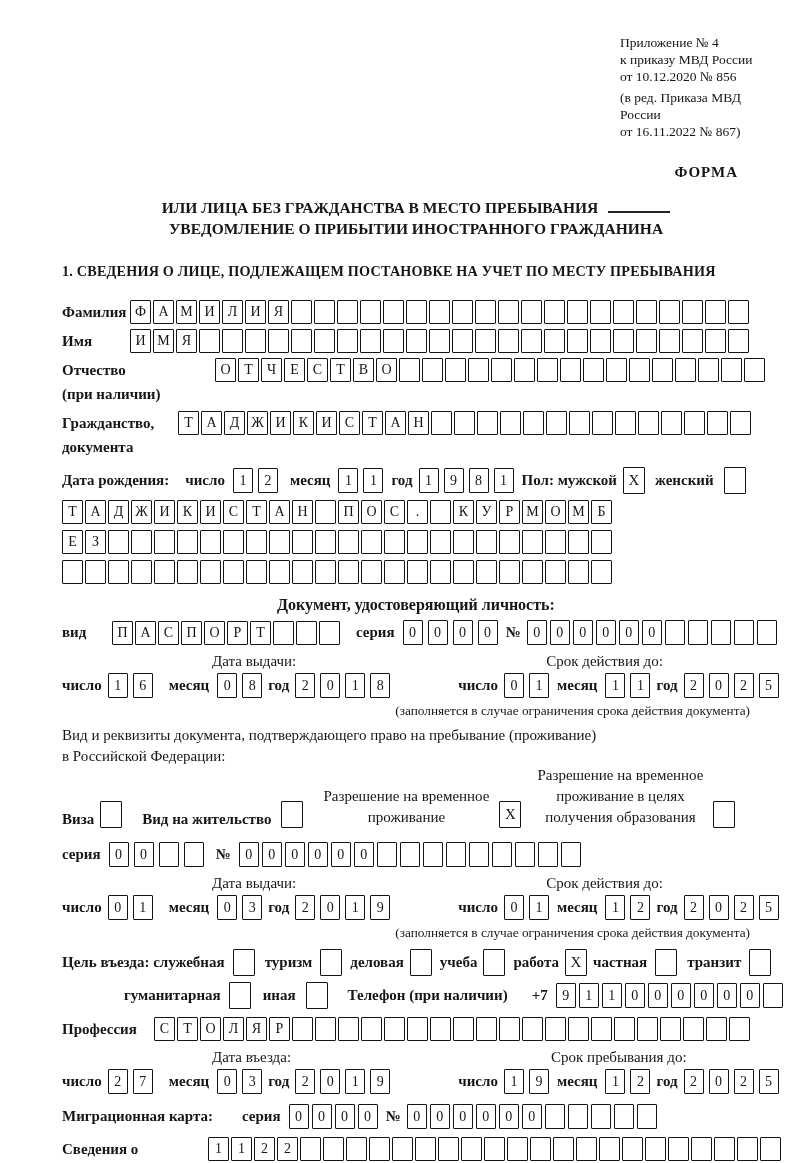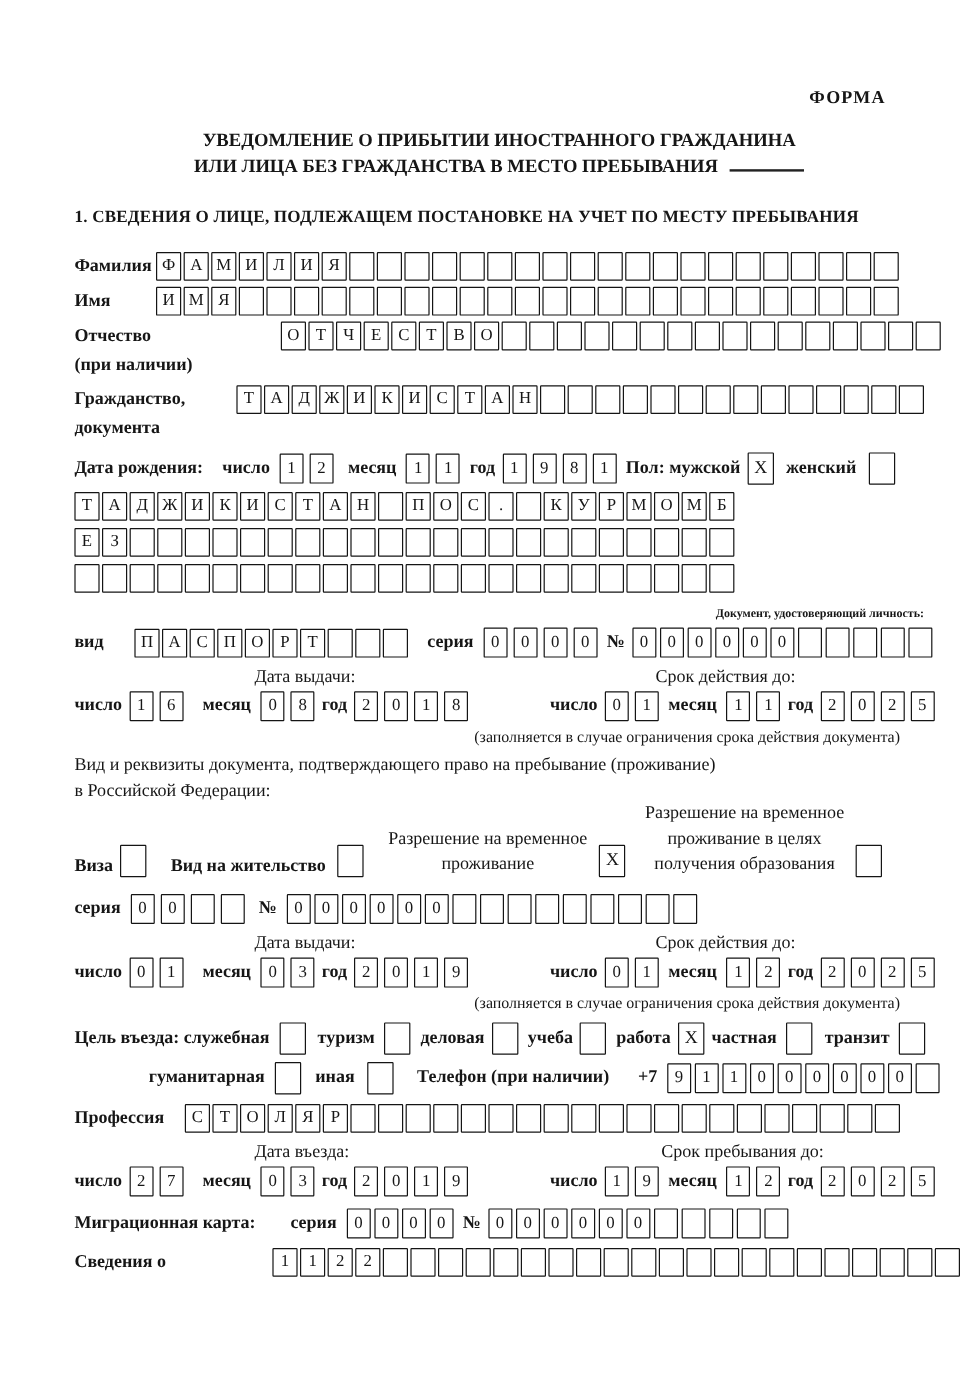--- a/index.html
+++ b/index.html
@@ -7,65 +7,73 @@
   body {
     width:800px; height:1163px; overflow:hidden;
     font-family:"Liberation Serif", serif;
     color:#161616; font-size:15px;
   }
   .page { width:800px; height:1163px; padding:34px 30px 10px 62px; position:relative; }
 
   
   .hdr-right { margin-left:558px; font-size:13.5px; line-height:17px; }
   .hdr-right .gap { height:4px; }
-  .forma { text-align:right; padding-right:32px; font-weight:bold; font-size:15px; margin-top:40px; letter-spacing:1px; }
+  .forma { text-align:right; padding-right:32px; font-weight:bold; font-size:15px; margin-top:24px; letter-spacing:1px; }
 
   
   .title { text-align:center; font-weight:bold; font-size:15.5px; line-height:21px; margin-top:16px; }
   .blankline { display:inline-block; width:62px; border-bottom:2px solid #222; height:14px; margin-left:10px; }
   .sec-head { font-weight:bold; font-size:14.2px; margin-top:24px; margin-bottom:20px; letter-spacing:0.2px; }
 
   
   .frow { display:flex; align-items:center; margin-bottom:5px; }
-  .frow.top { align-items:flex-start;gap:19px; }
+  .frow.top { align-items:flex-start; }
   .flabel { flex:0 0 auto;font-weight:bold; }
   .cells { display:flex; gap:2px; flex-wrap:nowrap; }
   .cell {
     width:21px; height:24px; flex:0 0 auto;
     border:1.8px solid #141414; border-radius:1px;
     display:inline-flex; align-items:center; justify-content:center;
     font-size:14px; background:#fff;
   }
   .dcells { display:flex; gap:5px; }
   .dcells .cell { width:20px; height:25px; }
   .cbx .cell { width:22px; height:27px; font-size:15px; }
 
   .lblcol div { line-height:24px; }
   .rowscol > .cells { margin-bottom:6px; }
 
-  .center-b { text-align:right; font-weight:bold; font-size:10px; margin:6px 0 6px 0; }
+  .center-b { text-align:center; font-weight:bold; font-size:16px; margin:6px 0 6px 0; }
   .note { font-size:13.3px; } .mt4{margin-top:4px;} .mt6{margin-top:6px;} .mt8{margin-top:8px;}
   .mt10{margin-top:10px;}
   .dhdr { display:flex; margin-top:8px; margin-bottom:3px; }
   .ml6{margin-left:6px;} .ml8{margin-left:8px;} .ml10{margin-left:10px;} .ml12{margin-left:12px;}
   .ml16{margin-left:16px;} .ml20{margin-left:20px;} .ml24{margin-left:24px;}
   .mr6{margin-right:6px;} .mr8{margin-right:8px;} .mr10{margin-right:10px;}
   .cbgroup { display:flex; align-items:flex-end; }
   .cb-label-multi { text-align:center; line-height:21px; }
 </style>
 </head>
 <body>
 
 <div class="page">
 
+  <div class="hdr-right">
+    <div>Приложение № 4</div>
+    <div>к приказу МВД России</div>
+    <div>от 10.12.2020 № 856</div>
+    <div class="gap"></div>
+    <div>(в ред. Приказа МВД России</div>
+    <div>от 16.11.2022 № 867)</div>
+  </div>
   <div class="forma">ФОРМА</div>
 
   <div class="title">
+    <div><span>ИЛИ ЛИЦА БЕЗ ГРАЖДАНСТВА В МЕСТО ПРЕБЫВАНИЯ</span><span class="blankline"></span></div>
     <div>УВЕДОМЛЕНИЕ О ПРИБЫТИИ ИНОСТРАННОГО ГРАЖДАНИНА</div>
-    <div><span>ИЛИ ЛИЦА БЕЗ ГРАЖДАНСТВА В МЕСТО ПРЕБЫВАНИЯ</span><span class="blankline"></span></div>
   </div>
 
   <div class="sec-head">1. СВЕДЕНИЯ О ЛИЦЕ, ПОДЛЕЖАЩЕМ ПОСТАНОВКЕ НА УЧЕТ ПО МЕСТУ ПРЕБЫВАНИЯ</div>
 
   <div class="frow">
     <span class="flabel" style="width:68px">Фамилия</span>
     <span class="cells">
         <span class="cell">Ф</span>
         <span class="cell">А</span>
         <span class="cell">М</span>

